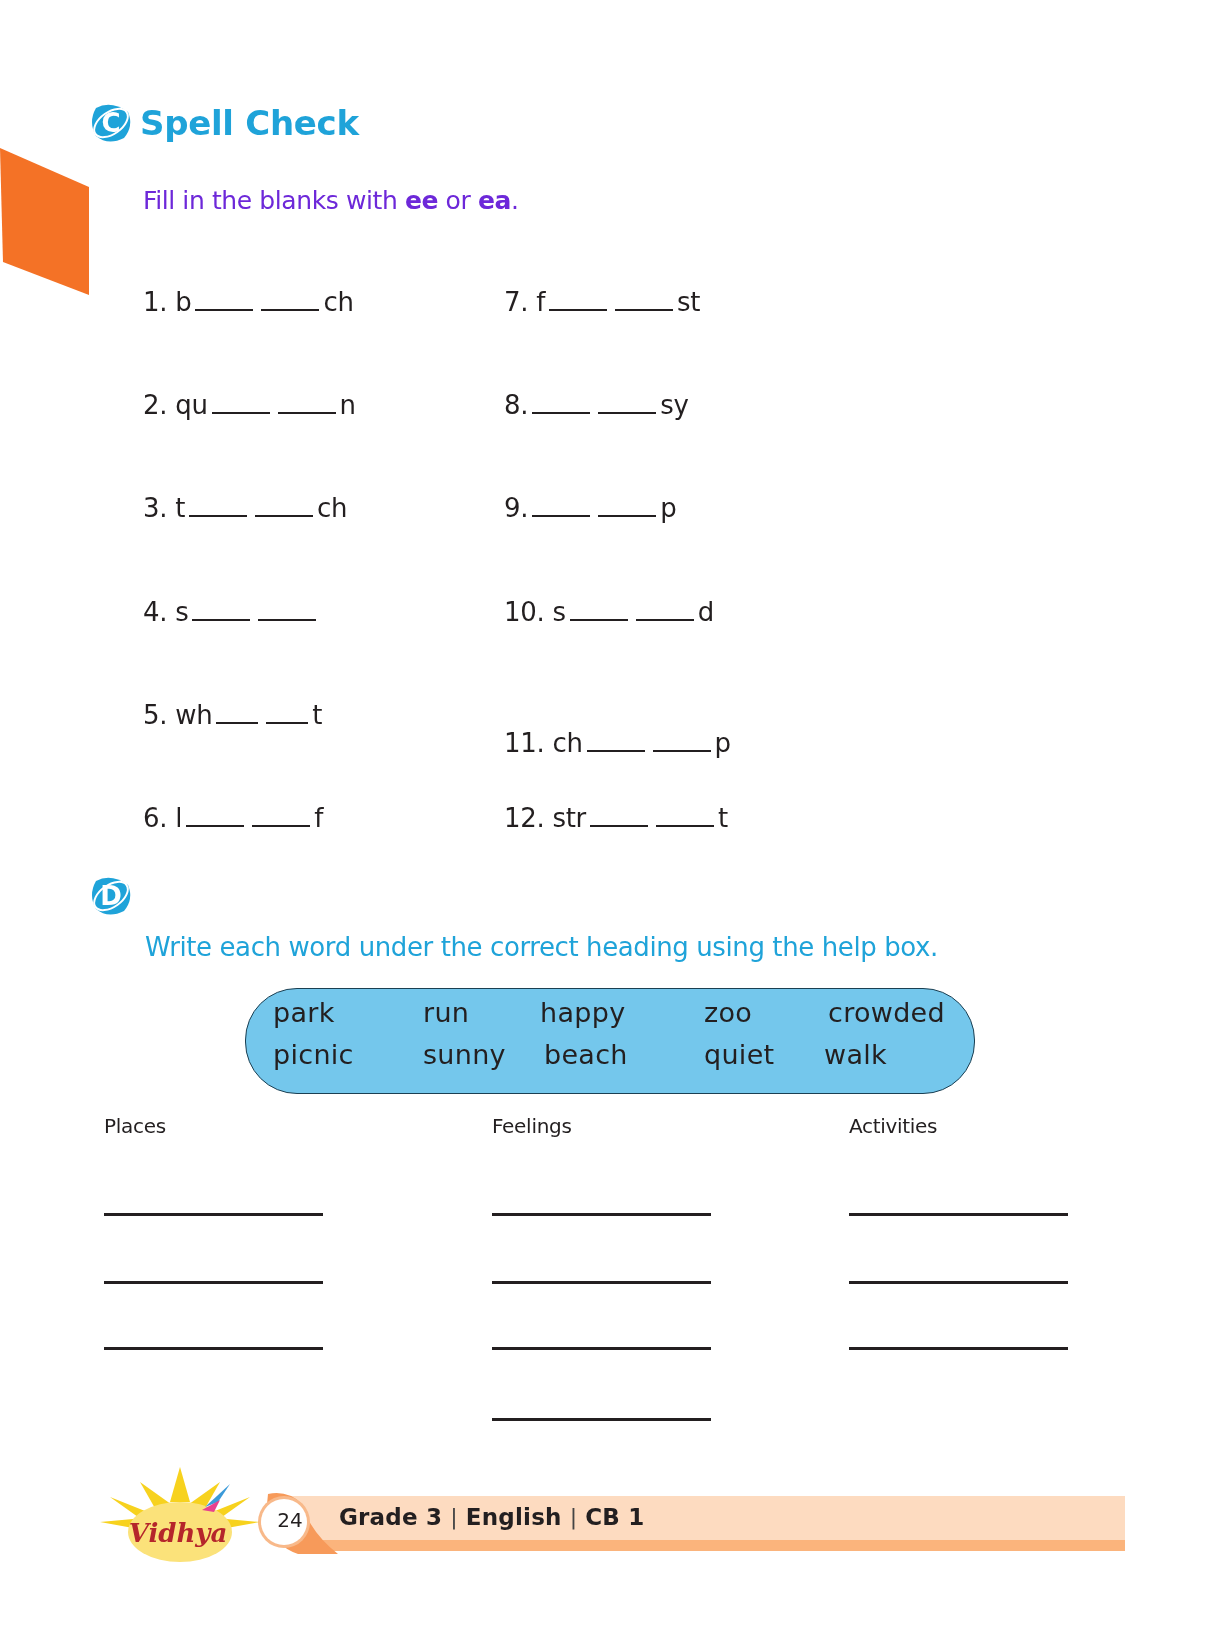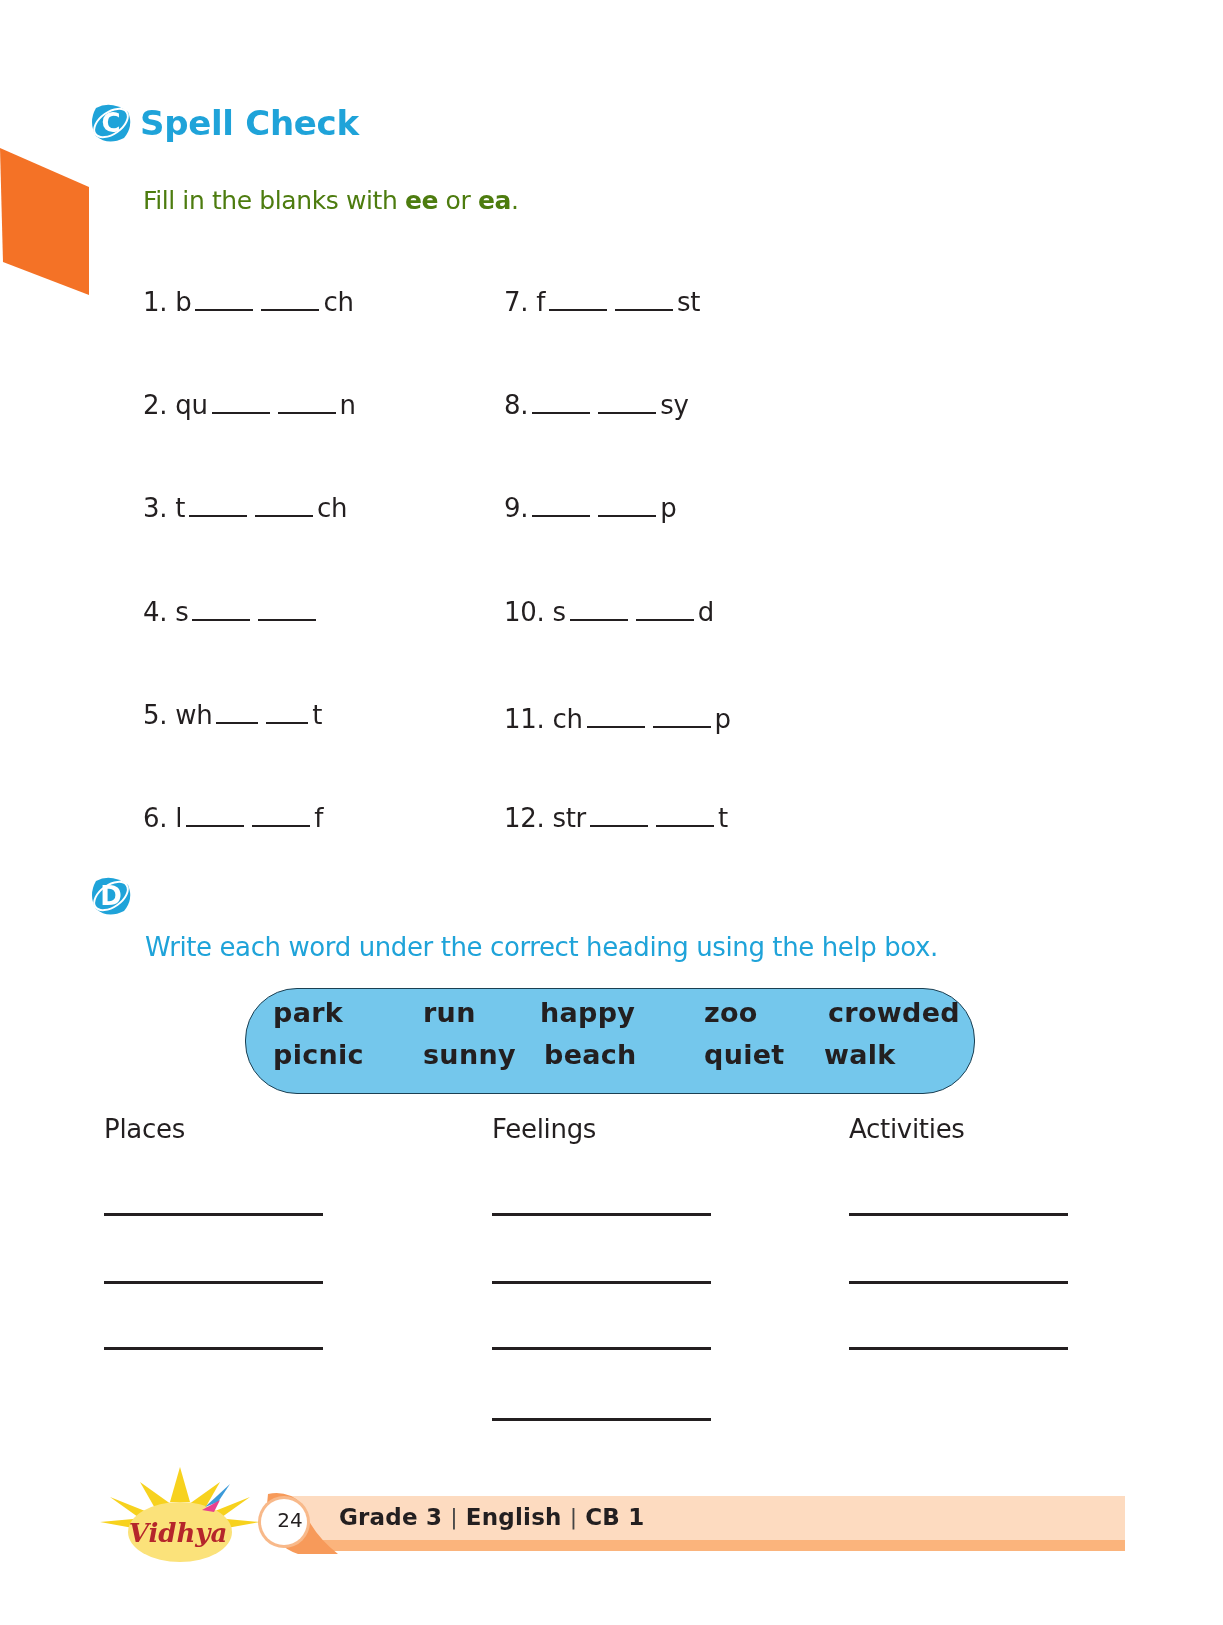--- a/index.html
+++ b/index.html
@@ -10,22 +10,22 @@
   .sec-head{display:flex;align-items:center;gap:6px;}
   .sec-icon{width:46px;height:46px;}
   .sec-title{font-family:"DejaVu Sans",sans-serif;font-weight:bold;font-size:34px;letter-spacing:-0.3px;}
   .instr{font-size:25px;font-weight:normal;letter-spacing:-0.4px;}
   .instr b{font-weight:bold;}
   .item{font-size:26px;letter-spacing:-0.3px;white-space:nowrap;display:flex;align-items:baseline;}
   .blank{display:inline-block;border-bottom:2px solid #231f20;height:1px;margin:0 4px;vertical-align:baseline;}
   .blank.w{width:58px;}
   .blank.n{width:42px;}
   .helpbox{left:245px;top:988px;width:730px;height:106px;border-radius:52px;border:1.5px solid #1b3f52;box-sizing:border-box;}
-  .hw{font-size:27px;letter-spacing:0.3px;position:absolute;font-weight:bold;}
-  .colhead{font-size:26px;letter-spacing:-0.3px;}
+  .hw{font-size:27px;letter-spacing:0.3px;position:absolute;}
+  .colhead{font-size:20px;letter-spacing:-0.3px;}
   .ans{height:3px;width:219px;background:#231f20;}
   .footer-bar{left:282px;top:1496px;width:843px;height:56px;}
   .footer-text{font-weight:bold;font-size:23px;letter-spacing:0.2px;display:flex;align-items:flex-start;gap:8px;}
   .sep{font-weight:normal;color:#444;font-size:22px;}
 </style>
 </head>
 <body>
 
 <svg class="abs orange-tab" viewBox="0 0 90 148">
   <polygon points="0,0 89,39 89,147 3,114" fill="#f47226"></polygon>
@@ -33,21 +33,21 @@
 
 <div class="abs sec-head" style="left:88px;top:100px;">
   <svg class="sec-icon" viewBox="0 0 46 46">
     <path d="M8 8 Q23 0 40 12 Q46 26 36 38 Q20 46 8 36 Q0 22 8 8 Z" fill="#1fa3d9"></path>
     <ellipse cx="23" cy="23" rx="19" ry="11" transform="rotate(-35 23 23)" fill="none" stroke="#ffffff" stroke-width="2"></ellipse>
     <text x="23" y="32" text-anchor="middle" font-family="DejaVu Sans, sans-serif" font-weight="bold" font-size="26" fill="#ffffff">C</text>
   </svg>
   <span class="sec-title" style="color:#1fa3d9;">Spell Check</span>
 </div>
 
-<div class="abs instr" style="left:143px;top:186px;color:#4d7c0f;">
+<div class="abs instr" style="left:143px;top:186px;color:#6d28d9;">
   <span>Fill in the blanks with </span><b>ee</b><span> or </span><b>ea</b><span>.</span>
 </div>
 
 <div class="abs item" style="left:143px;top:287px;">
   <span>1.</span>&nbsp;<span>b</span>
   <span class="blank w"></span><span class="blank w"></span>
   <span>ch</span>
 </div>
 <div class="abs item" style="left:143px;top:390px;">
   <span>2.</span>&nbsp;<span>qu</span>
@@ -92,21 +92,21 @@
     <span></span>
   <span class="blank w"></span>
     <span class="blank w"></span>
   <span>p</span>
 </div>
 <div class="abs item" style="left:504px;top:597px;">
   <span>10.</span>&nbsp;<span>s</span>
   <span class="blank w"></span><span class="blank w"></span>
   <span>d</span>
 </div>
-<div class="abs item" style="left:504px;top:704px;">
+<div class="abs item" style="left:504px;top:728px;">
   <span>11.</span>&nbsp;<span>ch</span>
   <span class="blank w"></span><span class="blank w"></span>
   <span>p</span>
 </div>
 <div class="abs item" style="left:504px;top:803px;">
   <span>12.</span>&nbsp;<span>str</span>
   <span class="blank w"></span><span class="blank w"></span>
   <span>t</span>
 </div>
 

